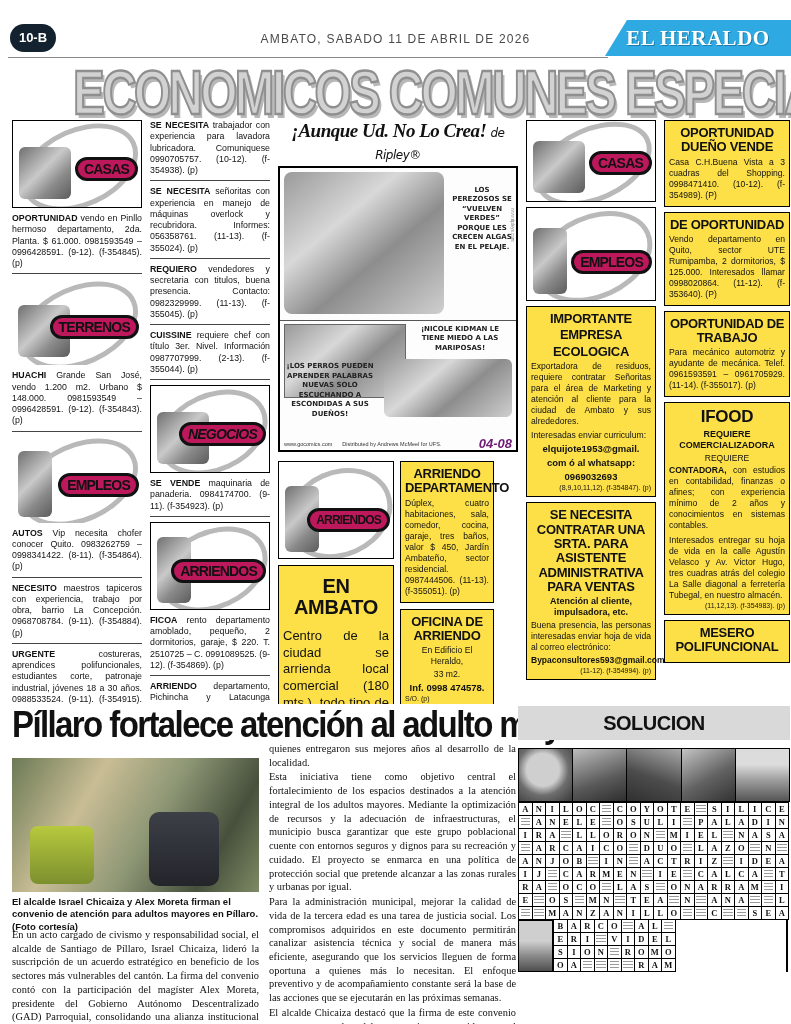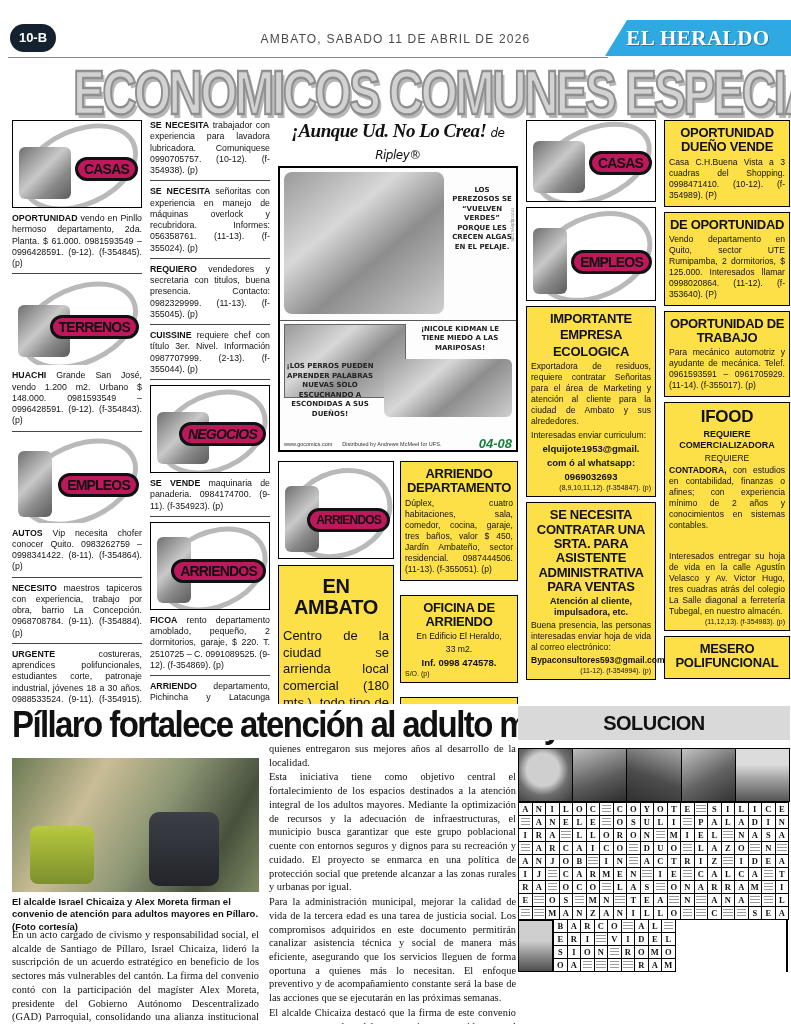--- a/index.html
+++ b/index.html
@@ -62,26 +62,26 @@
   .sloth-art{position:absolute;left:4px;top:4px;width:160px;height:142px;border-radius:8px;}
   .cap{font:700 7px/1.35 "DejaVu Sans",sans-serif;text-transform:uppercase;text-align:center;color:#222;}
   .cap1{position:absolute;right:3px;top:18px;width:62px;}
   .panel2{position:relative;height:112px;}
   .kidman-art{position:absolute;left:4px;top:3px;width:120px;height:72px;border:1px solid #666;}
   .cap2{position:absolute;right:6px;top:4px;width:100px;}
   .dog-art{position:absolute;right:4px;bottom:16px;width:128px;height:58px;border-radius:6px;}
   .cap3{position:absolute;left:4px;bottom:14px;width:92px;}
   .comic-footer{position:absolute;left:0;bottom:0;width:100%;height:13px;display:flex;align-items:center;
                 gap:10px;padding:0 4px;box-sizing:border-box;font:5.5px "Liberation Sans",sans-serif;color:#333;}
-  .comic-footer .code{margin-left:auto;font:700 italic 13px "Liberation Sans",sans-serif;color:#15803d;}
+  .comic-footer .code{margin-left:auto;font:700 italic 13px "Liberation Sans",sans-serif;color:#701a75;}
   .side-url{position:absolute;right:1px;top:40px;font:4.5px "Liberation Sans",sans-serif;color:#777;
             writing-mode:vertical-rl;}
   .col3-lower{display:flex;gap:6px;margin-top:4px;flex:1;}
   .col3-left{width:116px;display:flex;flex-direction:column;gap:6px;}
-  .col3-right{width:118px;display:flex;flex-direction:column;gap:14px;}
+  .col3-right{width:94px;display:flex;flex-direction:column;gap:6px;}
   .enambato{flex:1;display:flex;flex-direction:column;}
   .enambato h3{font-size:25px;margin:6px 0 8px;}
   .enambato p{font-size:13px;}
   
   .article{position:absolute;left:12px;top:706px;width:504px;}
   .article h1{margin:0;font:800 33px/1.05 "Liberation Sans",sans-serif;letter-spacing:-1.6px;
               transform:scaleY(1.12);transform-origin:top left;white-space:nowrap;}
   .art-photo{position:absolute;left:0;top:52px;width:247px;height:134px;
              background:linear-gradient(120deg,#6b7a55 0%,#c9bd95 30%,#8e9775 55%,#46503c 80%,#7e8a64 100%);}
   .art-photo .vest{position:absolute;left:18px;bottom:8px;width:64px;height:58px;border-radius:8px;
@@ -281,21 +281,21 @@
       </div>
       <div class="boxad">
         <h3>OPORTUNIDAD DE TRABAJO</h3>
         <p>Para mecánico automotriz y ayudante de mecánica. Telef. 0961593591 – 0961705929. (11-14). (f-355017). (p)</p>
       </div>
       <div class="boxad">
         <h3 class="big">IFOOD</h3>
         <p class="sub">REQUIERE COMERCIALIZADORA</p>
         <p class="subplain">REQUIERE</p>
         <p><b>CONTADORA,</b> <span>con estudios en contabilidad, finanzas o afines; con experiencia mínimo de 2 años y conocimientos en sistemas contables.</span></p>
-        <p style="margin-top:20px">Interesados entregar su hoja de vida en la calle Agustín Velasco y Av. Victor Hugo, tres cuadras atrás del colegio La Salle diagonal a ferretería Tubegal, en nuestro almacén.</p>
+        <p style="margin-top:4px">Interesados entregar su hoja de vida en la calle Agustín Velasco y Av. Victor Hugo, tres cuadras atrás del colegio La Salle diagonal a ferretería Tubegal, en nuestro almacén.</p>
         <p class="tag">(11,12,13). (f-354983). (p)</p>
       </div>
       <div class="boxad">
         <h3>MESERO POLIFUNCIONAL</h3>
 
       </div>
 
     </div>
   </div>
 

